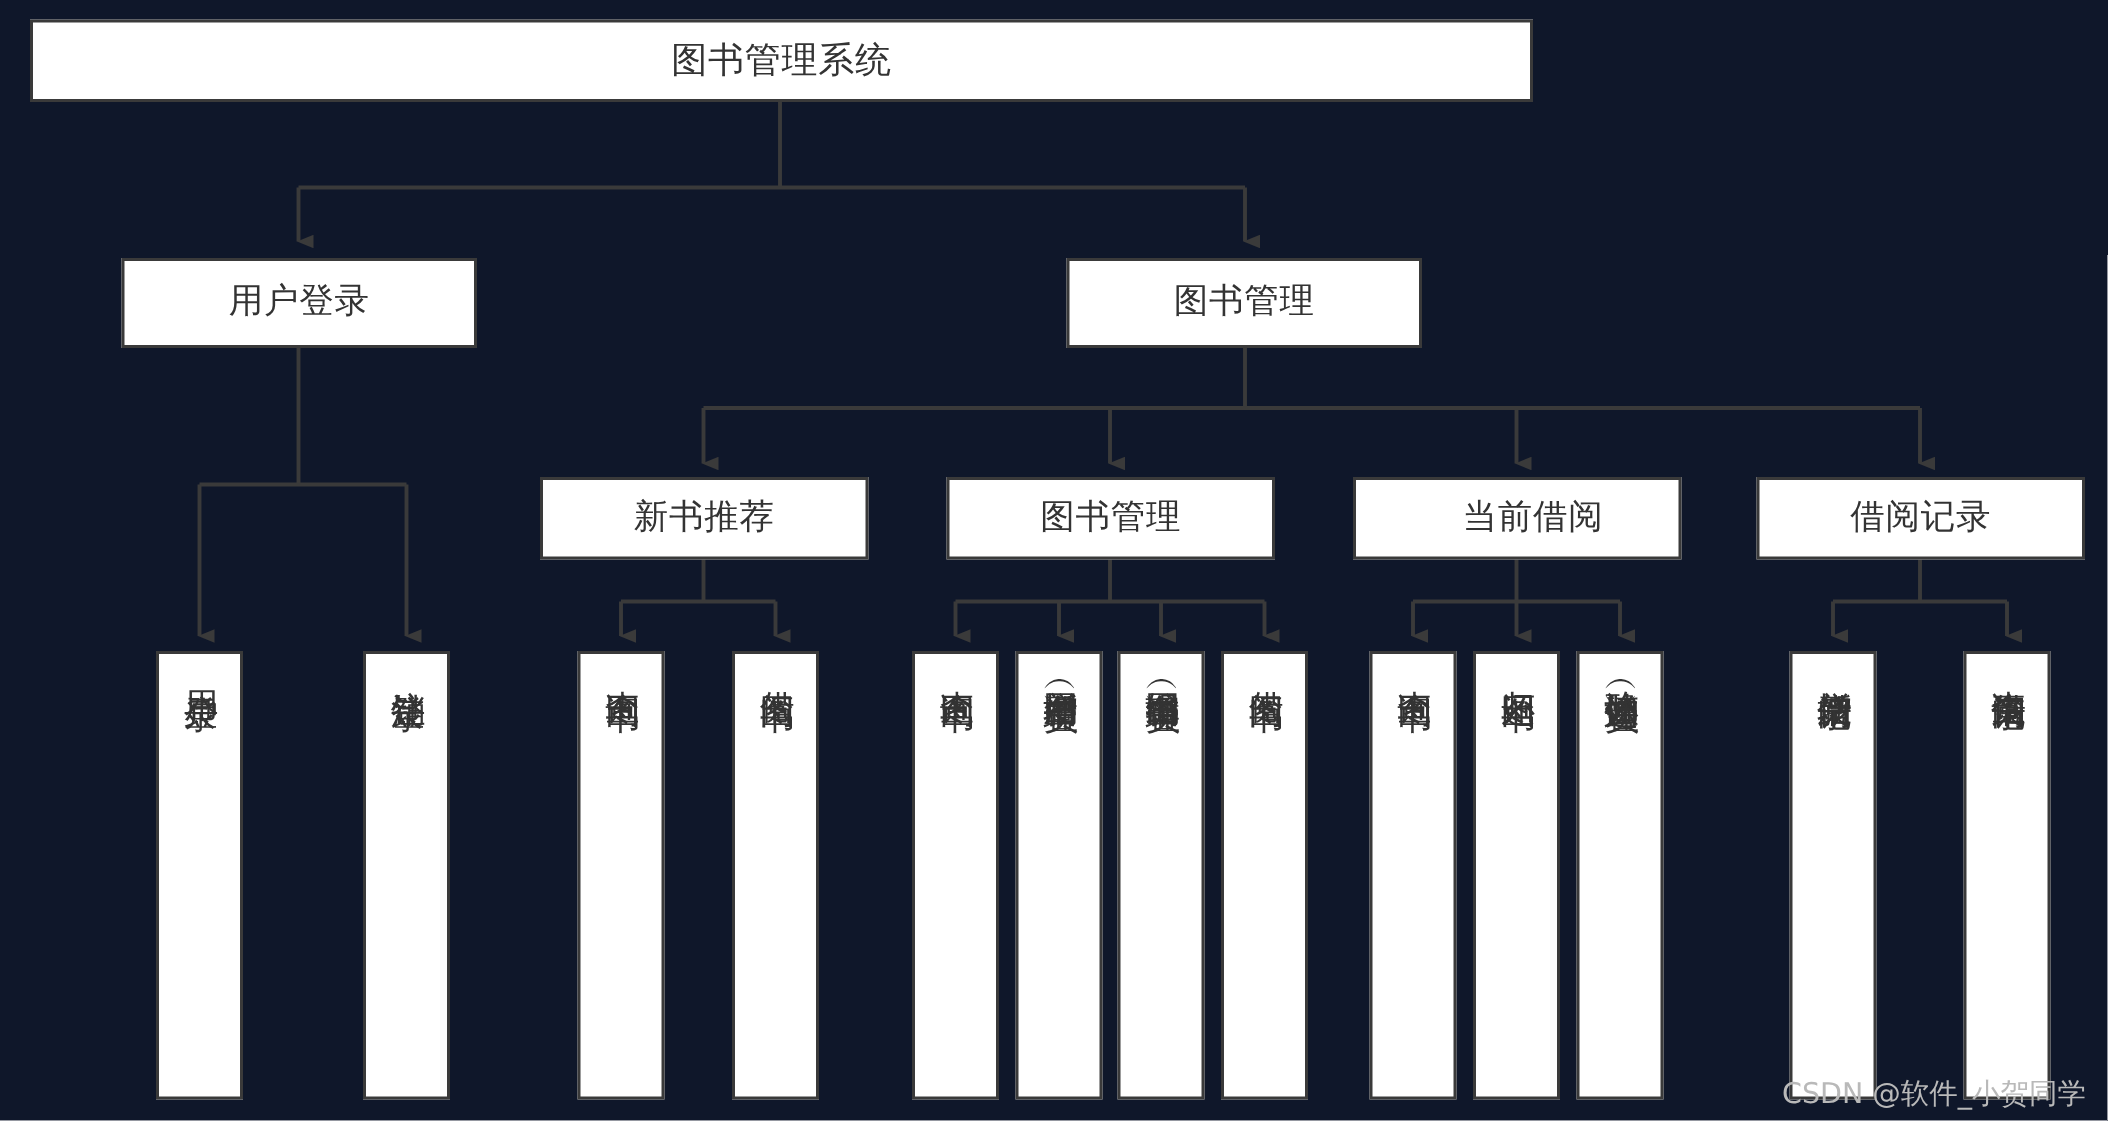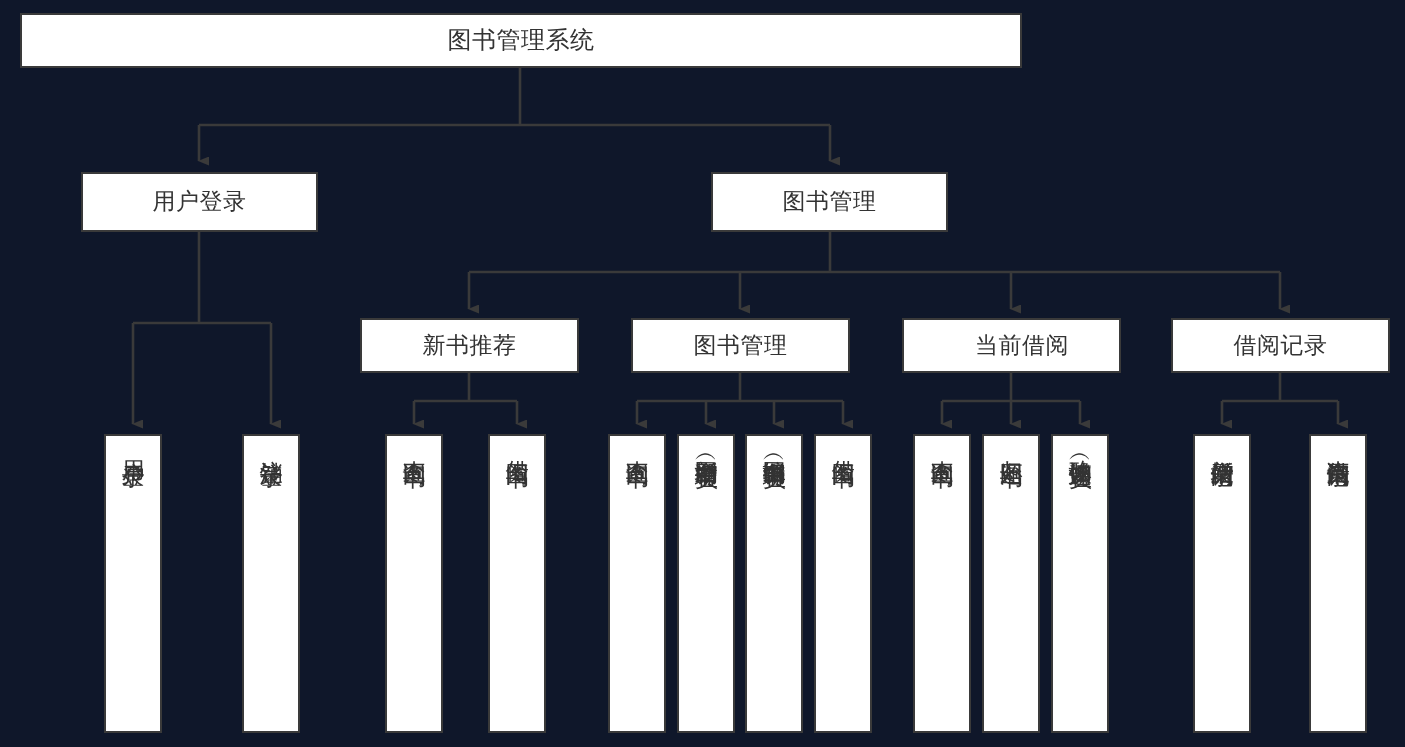--- a/index.html
+++ b/index.html
@@ -204,14 +204,15 @@
   </div>
 
   <div class="node vert tall" style="left:1193px; top:434px; width:58px; height:299px;">
     <span class="node-label">新增借阅记录</span>
   </div>
 
   <div class="node vert tall" style="left:1309px; top:434px; width:58px; height:299px;">
     <span class="node-label">查询借阅记录</span>
   </div>
 
+  <div class="watermark">CSDN @软件_小贺同学</div>
 
 </div>
 
 </body></html>

